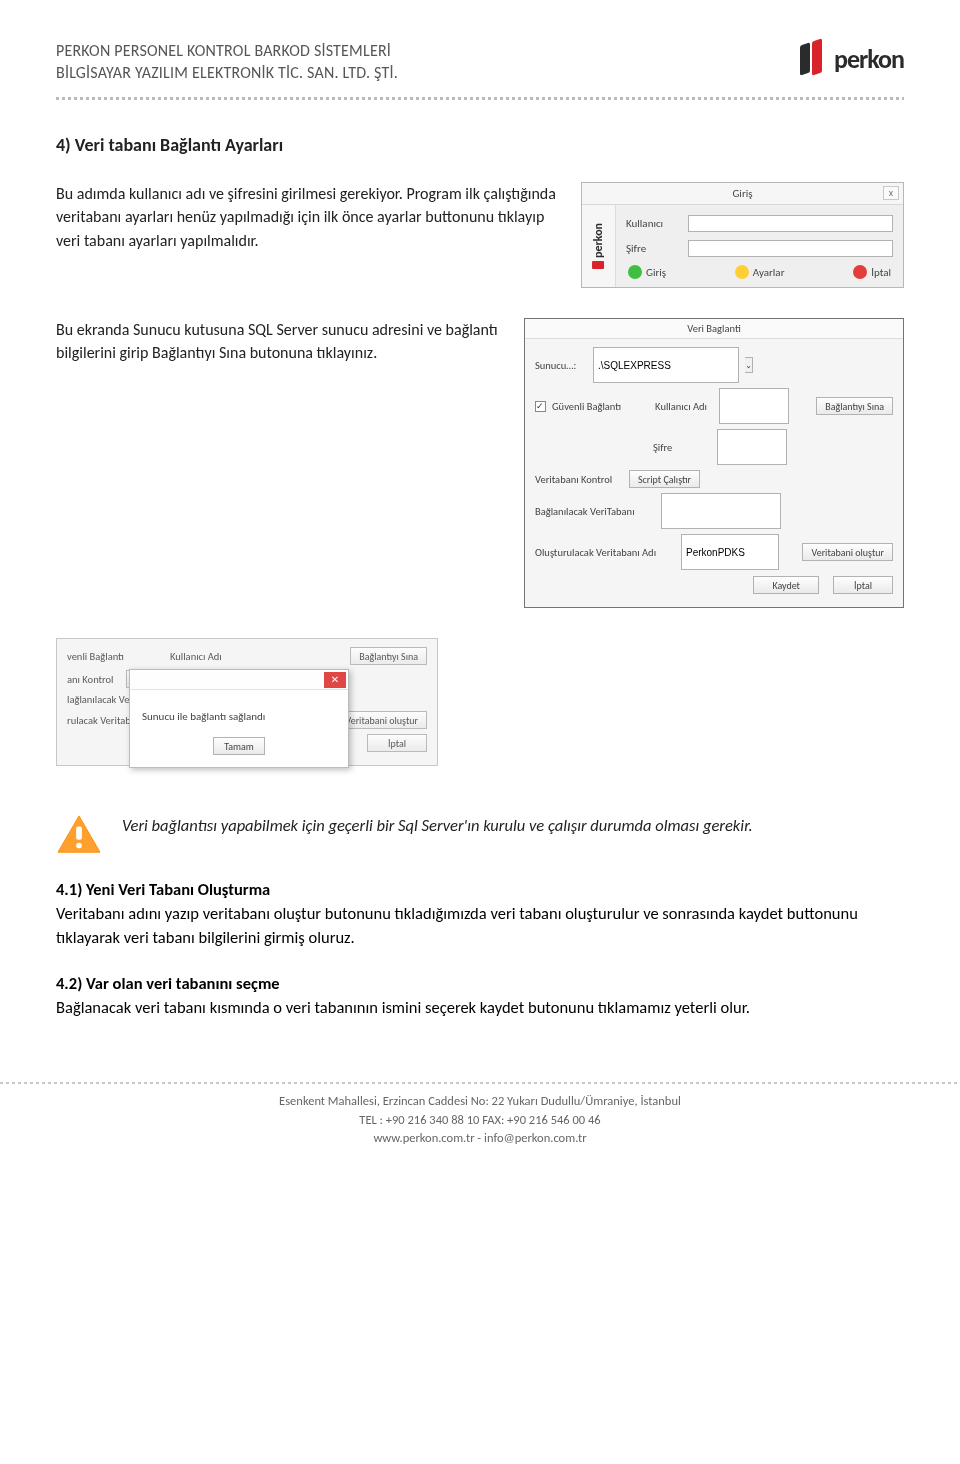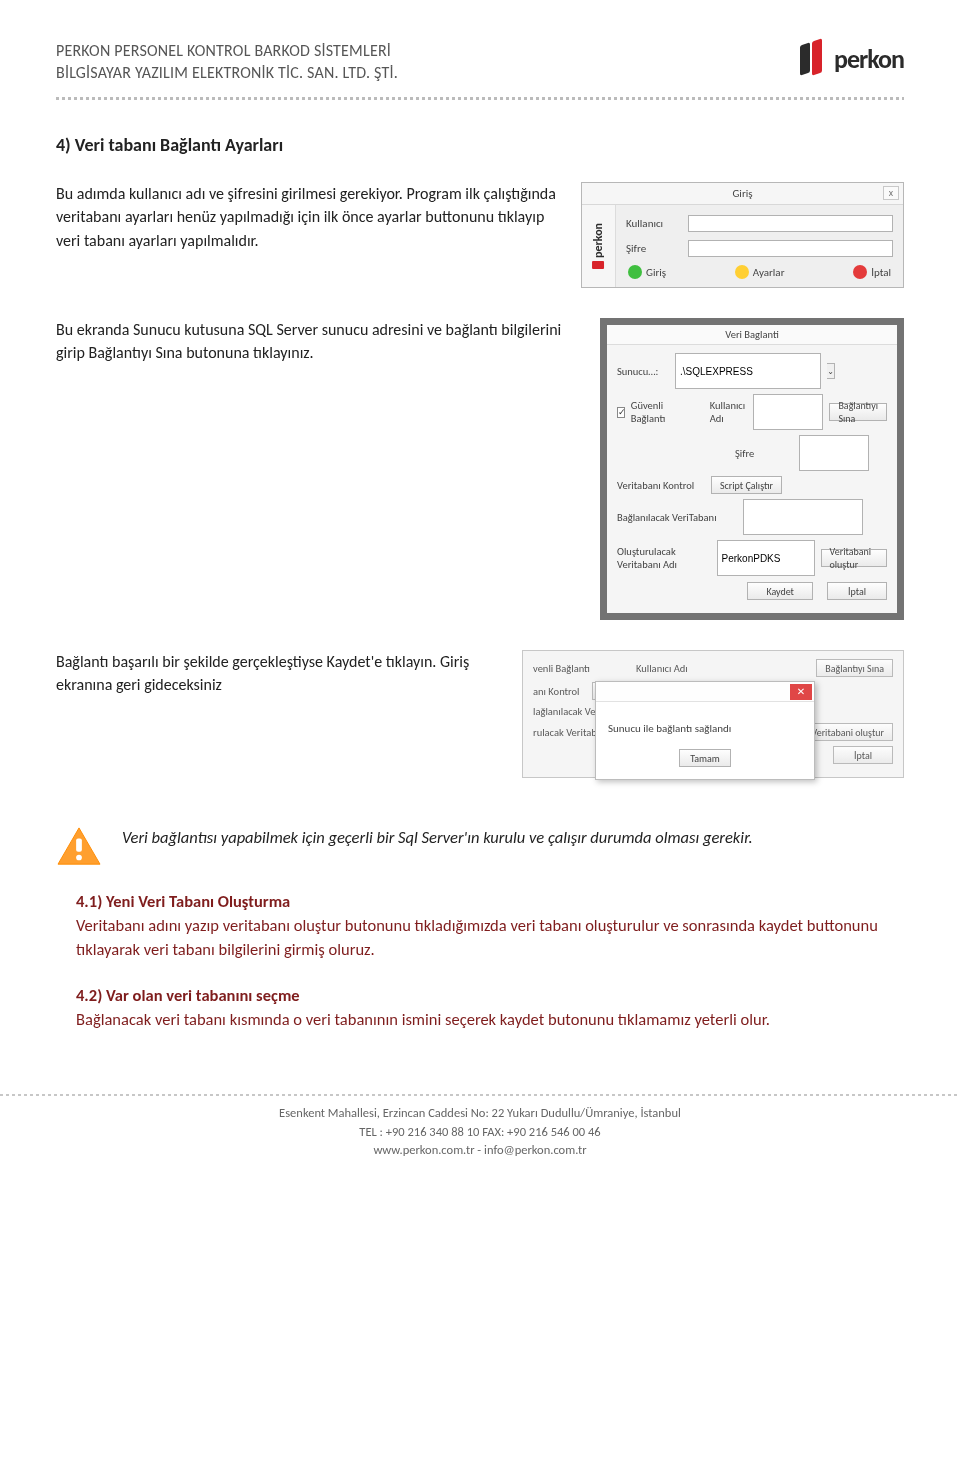--- a/index.html
+++ b/index.html
@@ -40,21 +40,21 @@
   .frow { display: flex; align-items: center; gap: 10px; margin-bottom: 8px; }
   .frow label { width: 52px; font-size: 11px; }
   .frow input { flex: 1; height: 17px; border: 1px solid #b2b2b2; background: #fff; font-size: 11px; padding: 0 3px; }
   .btnrow { display: flex; justify-content: space-between; margin-top: 4px; padding: 0 2px; }
   .ibtn { display: flex; align-items: center; gap: 4px; font-size: 11px; }
   .circ { width: 14px; height: 14px; border-radius: 50%; display: inline-block; }
   .c-green { background: #3fbf3f; }
   .c-yellow { background: #ffcf33; }
   .c-red { background: #e43b3b; }
   
-  .dlg-db { width: 304px; background: #f5f5f5; border: 7px solid #737373; font-size: 10.5px; color: #444; }
+  .dlg-db { width: 380px; background: #f5f5f5; border: 1px solid #737373; font-size: 10.5px; color: #444; }
   .dlg-db .t { height: 20px; background: #fafafa; border-bottom: 1px solid #dcdcdc; display: flex; align-items: center; justify-content: center; }
   .dlg-db .bd { padding: 8px 10px; }
   .dbrow { display: flex; align-items: center; gap: 6px; margin-bottom: 5px; }
   .dbrow .lbl { font-size: 10.5px; }
   .dbin { height: 16px; border: 1px solid #b2b2b2; background: #fff; font-size: 10px; padding: 17px 4px; }
   .dbbtn { height: 18px; border: 1px solid #b2b2b2; background: linear-gradient(#fefefe,#eaeaea); font-size: 10px; padding: 0 8px; display: inline-flex; align-items: center; }
   .chk { width: 11px; height: 11px; border: 1px solid #888; background: #fff; display: inline-block; position: relative; }
   .chk.checked::after { content: "✓"; position: absolute; font-size: 9px; left: 0; top: -2px; color: #333; }
   .ralign { margin-left: auto; }
   
@@ -64,21 +64,21 @@
   .overlay { position: absolute; left: 72px; top: 30px; width: 220px; background: #fff; border: 1px solid #bcbcbc; box-shadow: 2px 2px 6px rgba(0,0,0,.25); }
   .overlay .ot { height: 20px; background: #fefefe; border-bottom: 1px solid #e2e2e2; position: relative; }
   .overlay .ot .close { position: absolute; right: 2px; top: 2px; width: 22px; height: 16px; background: #e04646; color: #fff; font-size: 10px; text-align: center; line-height: 15px; }
   .overlay .msg { padding: 20px 12px 8px 12px; text-align: left; font-size: 11px; }
   .overlay .okrow { display: flex; justify-content: center; padding: 6px 0 12px; }
   
   .note { display: flex; gap: 20px; align-items: flex-start; margin-top: 48px; margin-bottom: 22px; }
   .warn-icon { width: 46px; height: 42px; display: flex; align-items: center; justify-content: center; }
   .warn-icon svg { width: 46px; height: 42px; }
   .note-text { font-style: italic; font-size: 16.5px; color: #222; line-height: 1.4; }
-  .para { font-size: 16.5px; color: #7f1d1d; line-height: 1.45; margin-bottom: 22px; margin-left: 20px; }
+  .para { font-size: 16.5px; color: #000000; line-height: 1.45; margin-bottom: 22px; }
   .para b, .bold { font-weight: 700; }
   
   .footer { text-align: center; font-size: 12.5px; color: #666; padding: 10px 0 20px; }
   .footer .hr2 { height: 2px; background: repeating-linear-gradient(90deg,#c7c7c7 0 3px,transparent 3px 6px); margin-bottom: 8px; }
   .footer div { line-height: 1.5; }
 </style>
 </head>
 <body>
 
 <div class="page">
@@ -185,21 +185,20 @@
             <div class="dbrow" style="justify-content:flex-end;gap:14px;margin-top:6px">
               <span class="dbbtn" style="padding:0 18px">Kaydet</span>
               <span class="dbbtn" style="padding:0 20px">İptal</span>
             </div>
           </div>
         </div>
       </div>
     </div>
 
     <div class="two-col">
-      <div class="col-text">Bağlantı başarılı bir şekilde gerçekleştiyse  Kaydet'e tıklayın. Giriş ekranına geri gideceksiniz</div>
       <div class="col-shot">
         <div class="dlg-ok">
           <div class="bd blur" style="padding:8px 10px">
             <div class="dbrow">
               <span class="lbl">venli Bağlantı</span>
               <span class="lbl" style="margin-left:40px">Kullanıcı Adı</span>
               <span class="dbbtn ralign">Bağlantıyı Sına</span>
             </div>
             <div class="dbrow">
               <span class="lbl">anı Kontrol</span>

